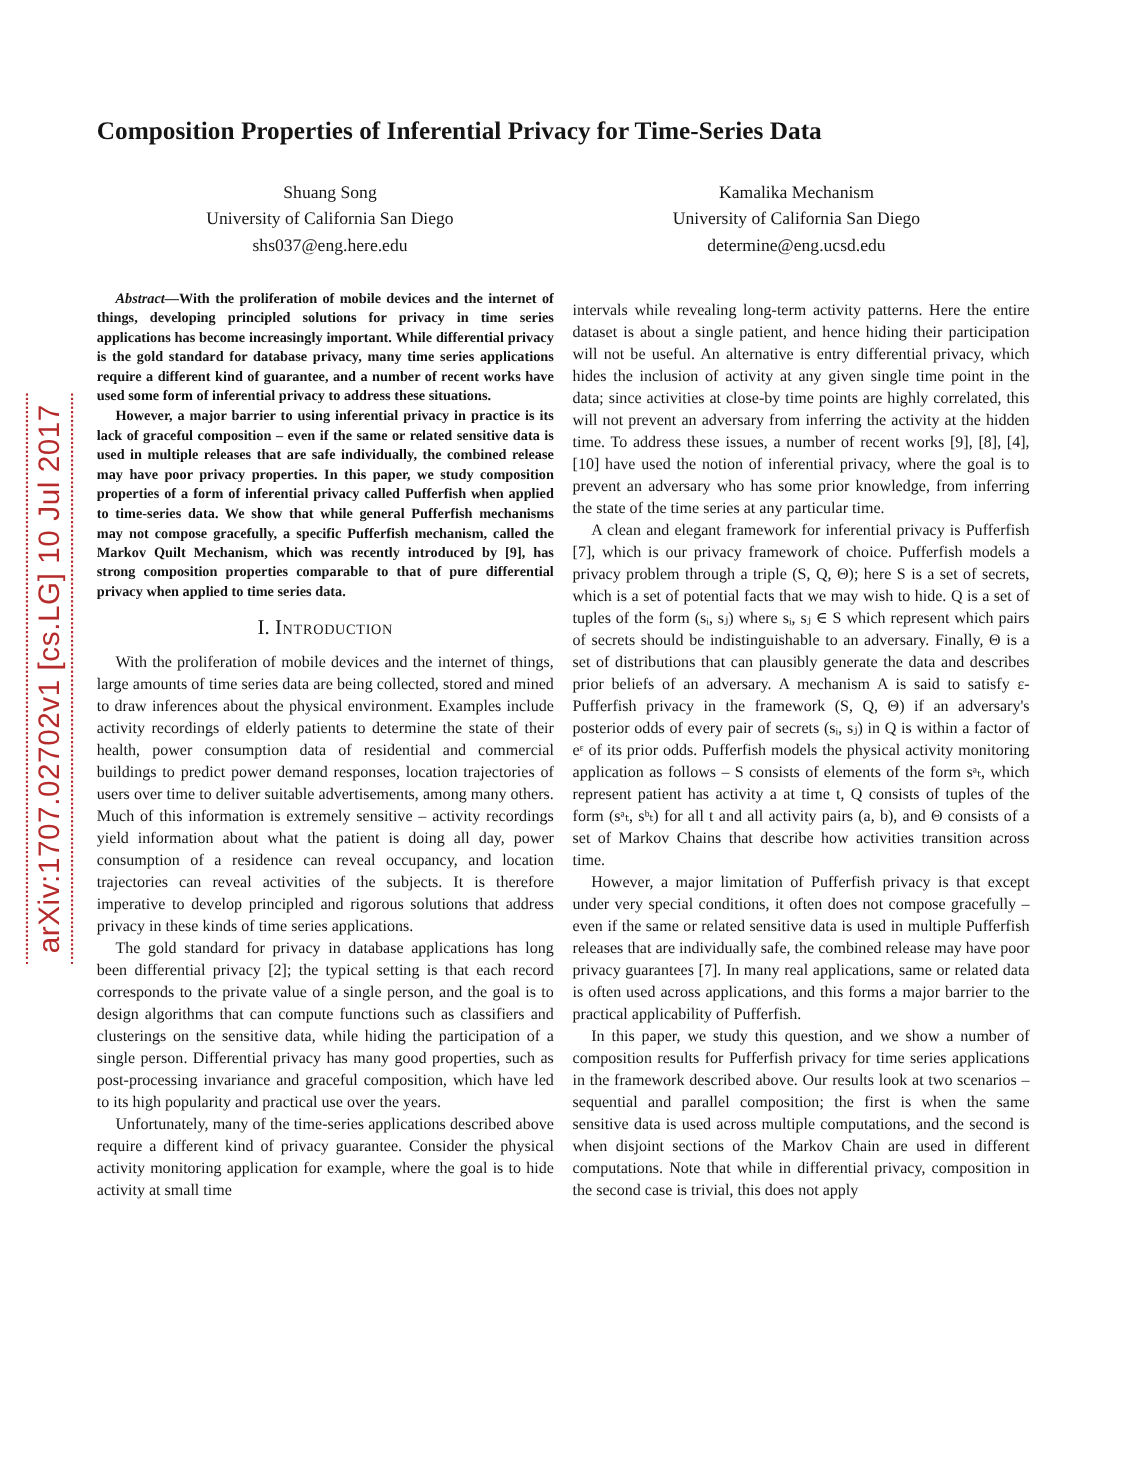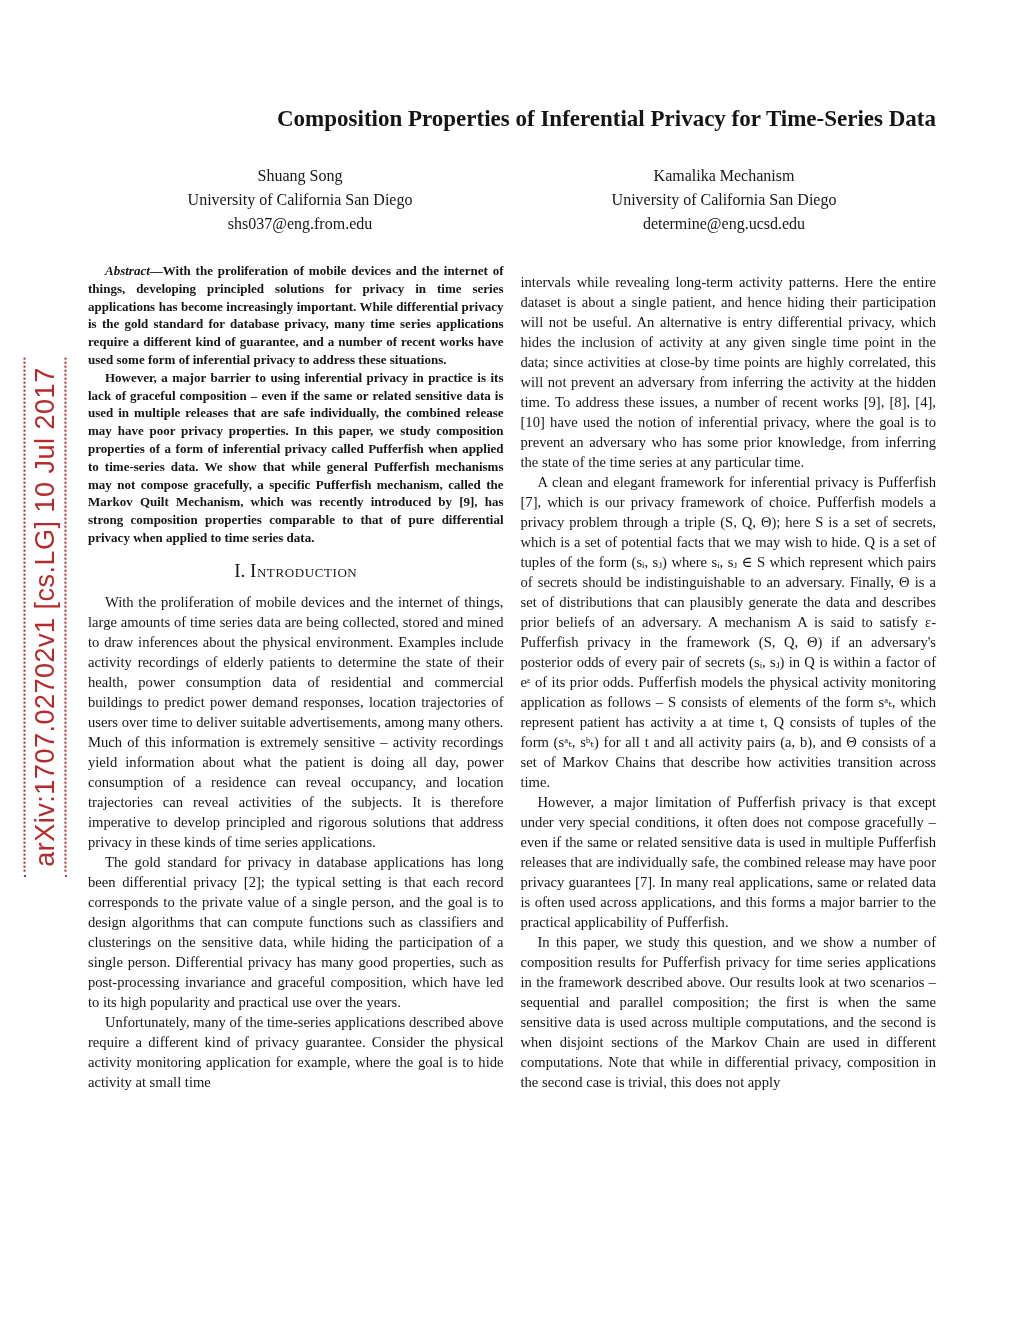--- a/index.html
+++ b/index.html
@@ -29,21 +29,21 @@
     letter-spacing: 0.5px;
     padding: 4px 10px;
     border-top: 2px dotted currentColor;
     border-bottom: 2px dotted currentColor;
   }
 
   .content { padding: 0 88px; }
 
   .title {
     margin: 106px 0 0 0;
-    text-align: right;
+    text-align: left;
     font-size: 23px;
     font-weight: bold;
   }
 
   .authors {
     display: flex;
     margin-top: 32px;
   }
   .author-block {
     flex: 1;
@@ -94,21 +94,21 @@
   <div class="arxiv-stamp" style="color: rgb(181, 42, 42);">arXiv:1707.02702v1  [cs.LG]  10 Jul 2017</div>
 
   <div class="content">
 
     <h1 class="title">Composition Properties of Inferential Privacy for Time-Series Data</h1>
 
     <div class="authors">
       <div class="author-block">
         <div>Shuang Song</div>
         <div>University of California San Diego</div>
-        <div>shs037@eng.from.edu</div>
+        <div>shs037@eng.here.edu</div>
       </div>
       <div class="author-block">
         <div>Kamalika Mechanism</div>
         <div>University of California San Diego</div>
         <div>determine@eng.ucsd.edu</div>
       </div>
     </div>
 
     <div class="columns">
 

